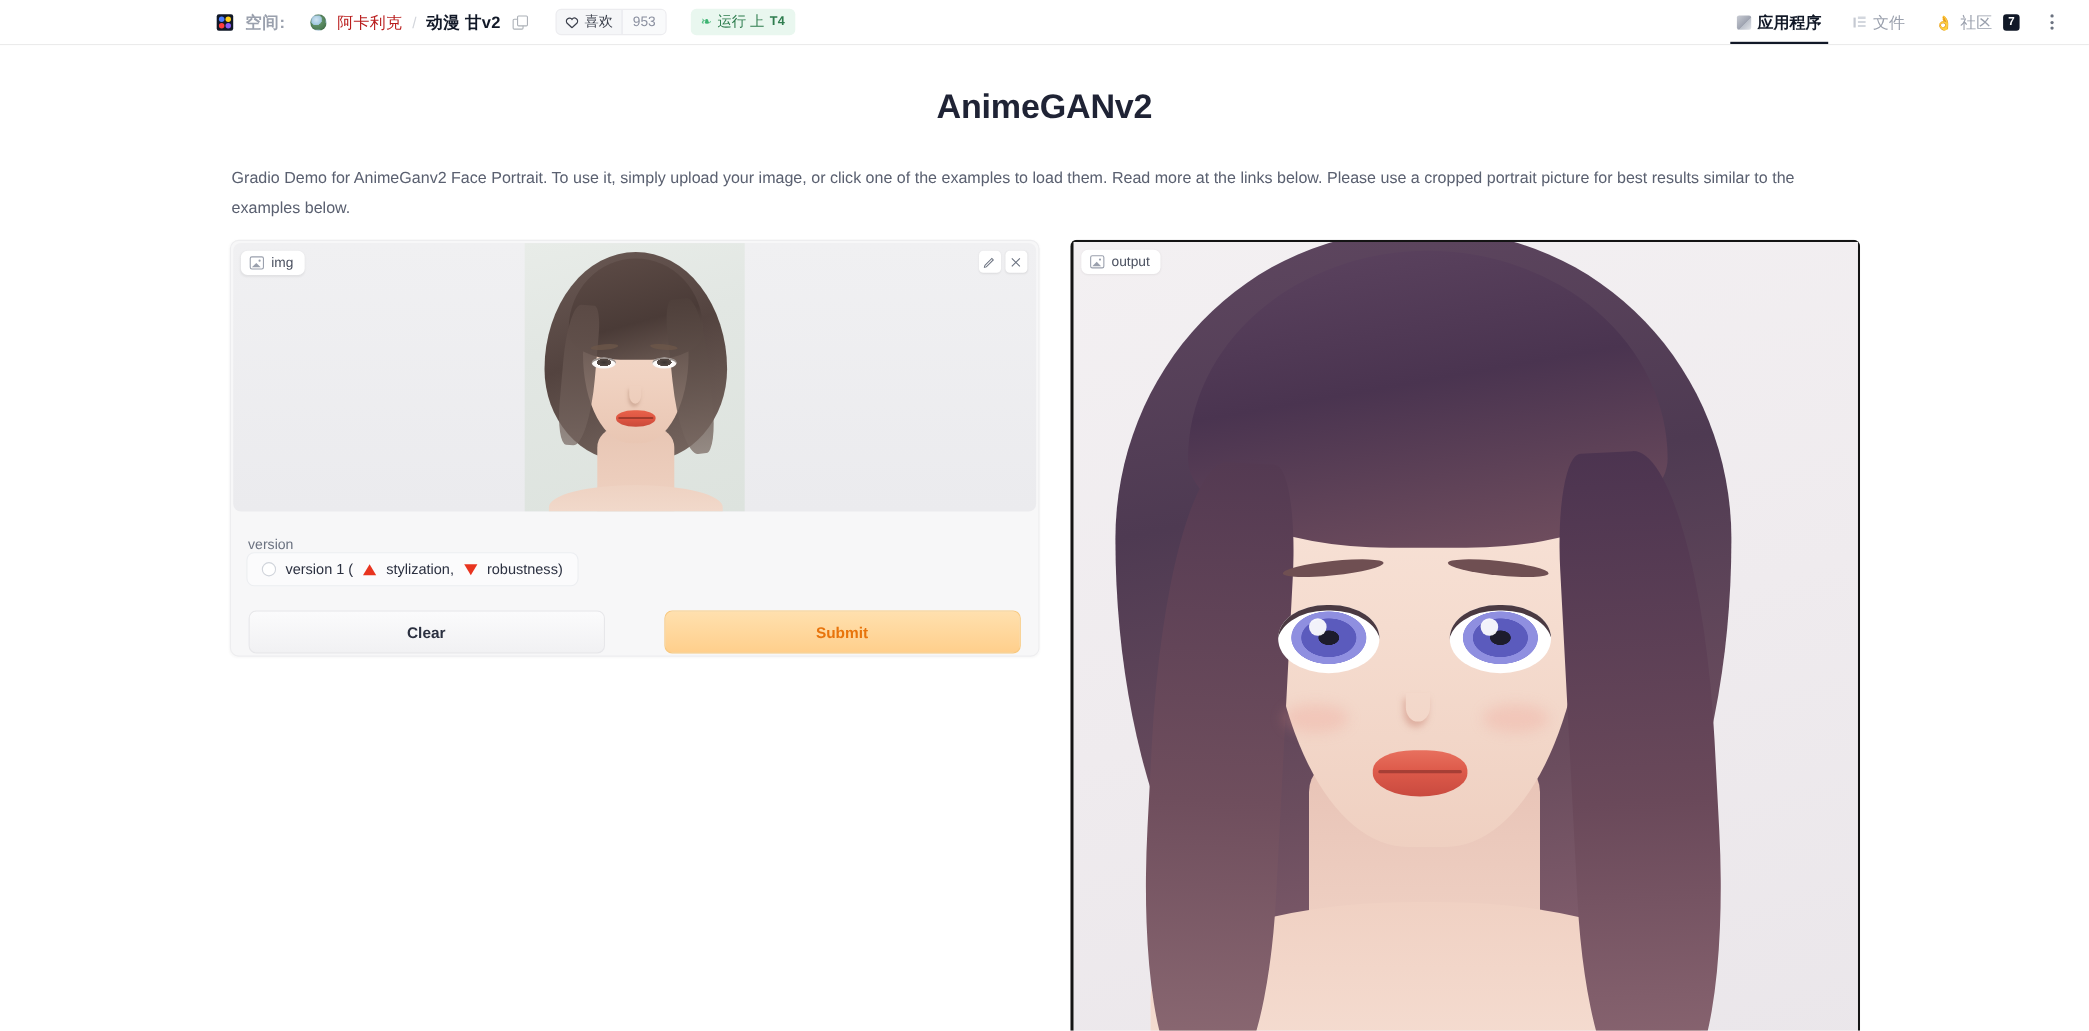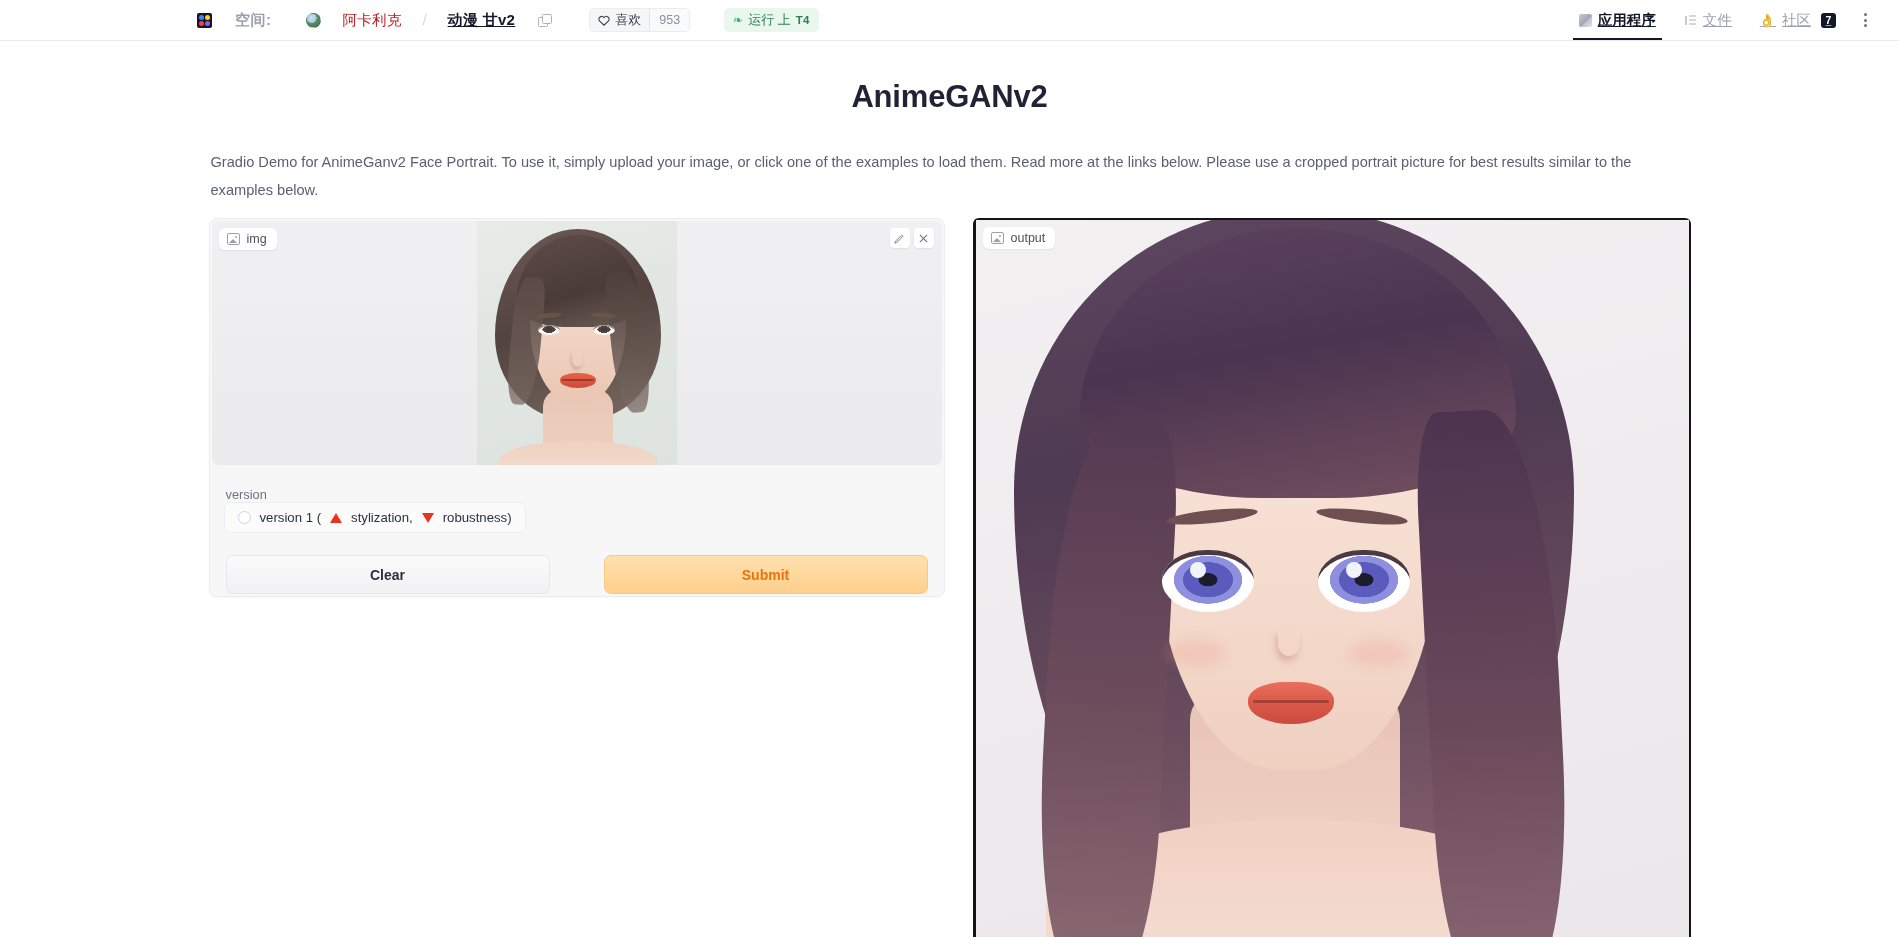--- a/index.html
+++ b/index.html
@@ -19,21 +19,21 @@
     width: 100%;
     background: #ffffff;
     border-bottom: 1px solid #ebebeb;
     display: flex;
     align-items: center;
   }
   .topbar-left {
     display: flex;
     align-items: center;
     margin-left: 197px;
-    gap: 16px;
+    gap: 4px;
   }
   .spaces-logo {
     width: 15px; height: 15px;
     border-radius: 2px;
     background: #111827;
     display: inline-grid;
     grid-template-columns: 1fr 1fr;
     grid-template-rows: 1fr 1fr;
     gap: 1px;
     padding: 2px;
@@ -70,21 +70,20 @@
   .sep {
     color: #d3d6dc;
     margin: 0 5px;
     font-size: 14px;
   }
   .space-name {
     font-size: 15px;
     color: #111827;
     font-weight: 700;
     letter-spacing: .3px;
-    text-decoration: underline;
   }
   .copy-icon {
     margin-left: 7px;
     width: 13px; height: 13px;
     position: relative;
     opacity: .45;
     flex: none;
   }
   .copy-icon::before {
     content:""; position:absolute; left:0; top:3px;
@@ -155,21 +154,20 @@
   .nav-tab {
     position: relative;
     display: flex;
     align-items: center;
     gap: 6px;
     height: 100%;
     padding: 0 14px;
     font-size: 14.5px;
     color: #9aa0ad;
     cursor: pointer;
-    text-decoration: underline;
   }
   .nav-tab.active { color: #111827; font-weight: 700; }
   .nav-tab.active::after {
     content:"";
     position:absolute;
     left: 8px; right: 8px; bottom: 0;
     height: 2px;
     background: #111827;
   }
   .tab-ico { font-size: 13px; line-height:1; opacity:.9; }

